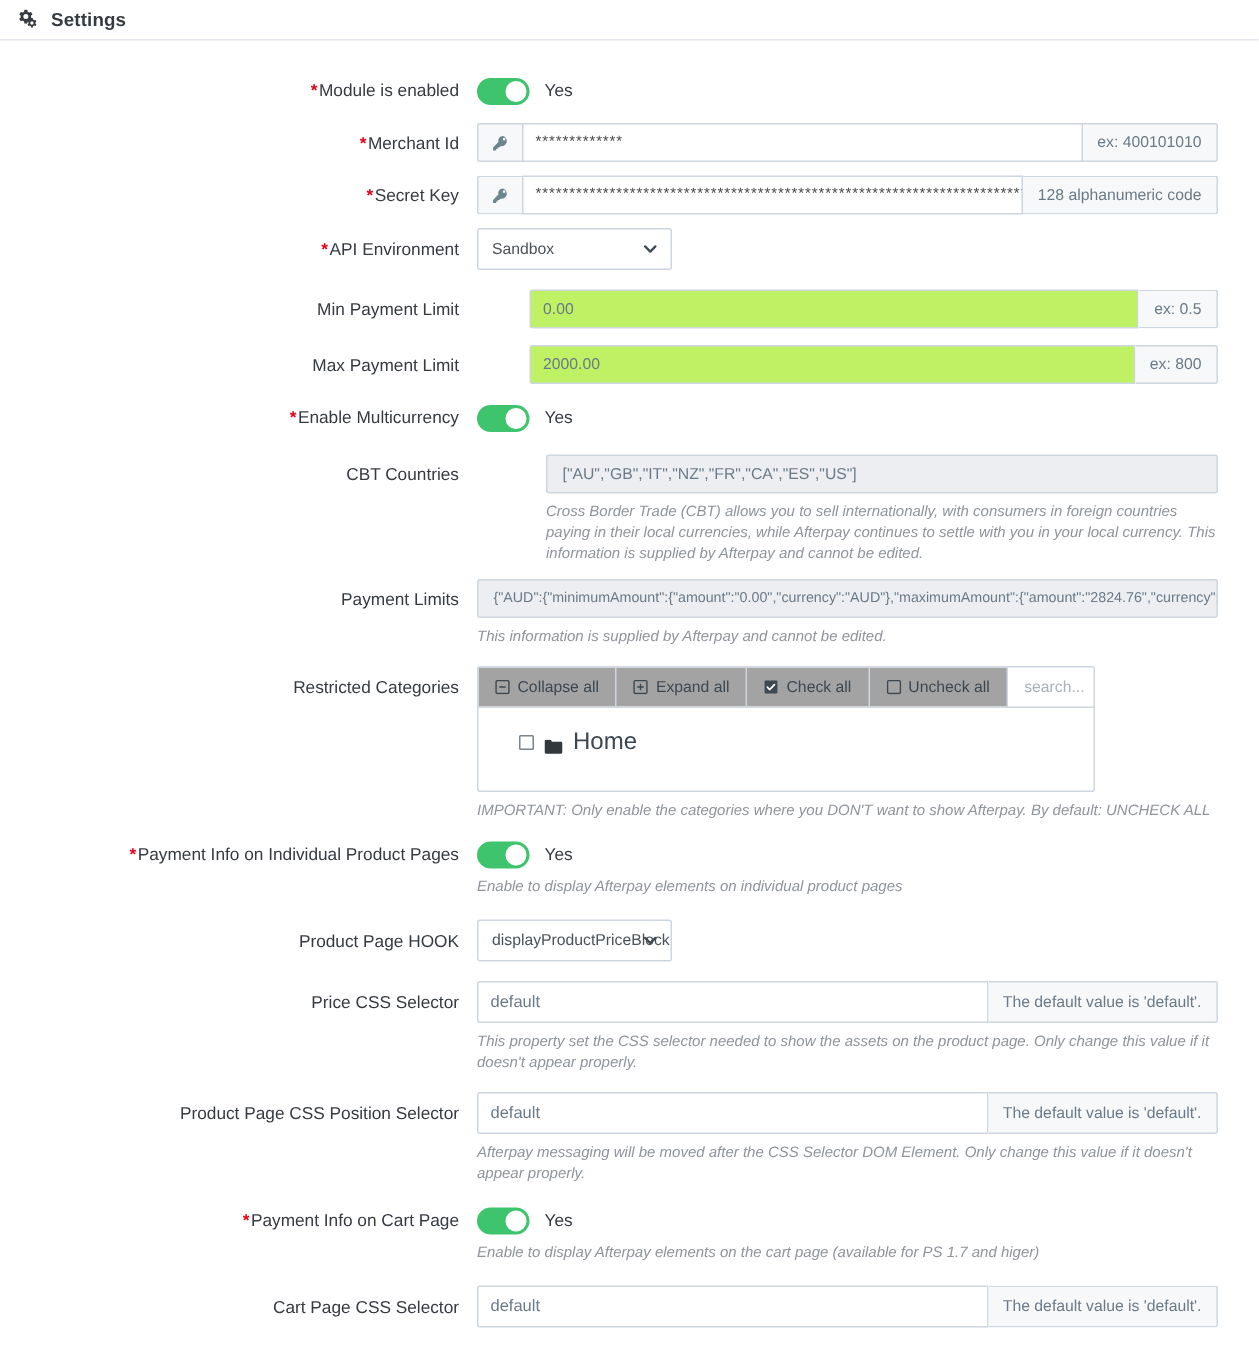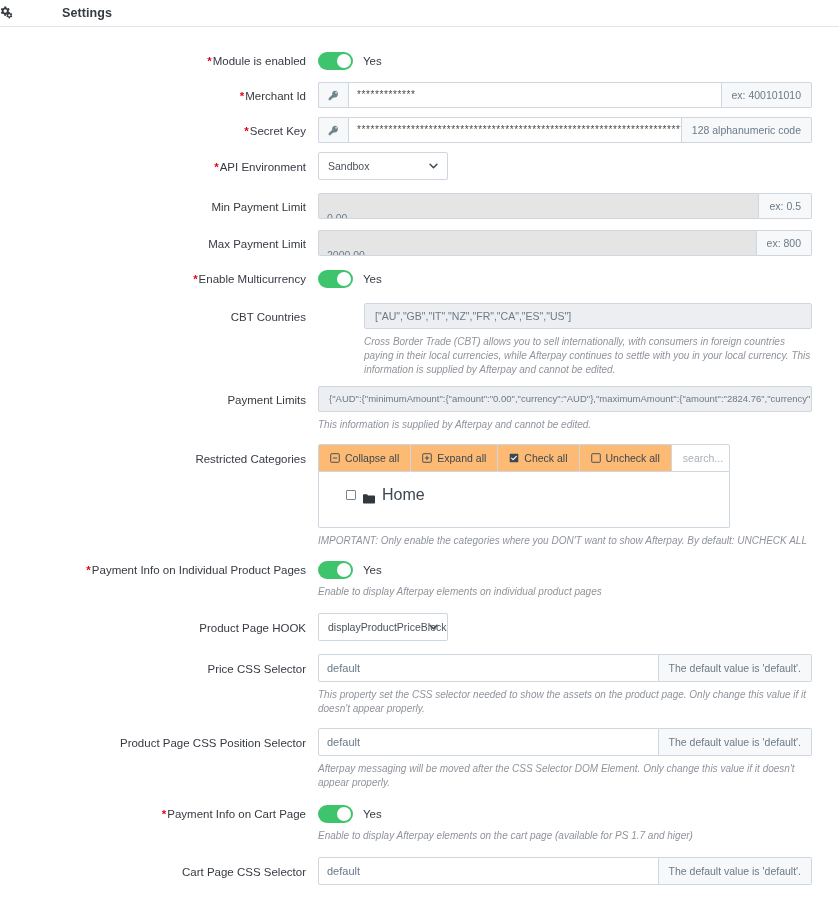--- a/index.html
+++ b/index.html
@@ -13,22 +13,22 @@
     color: #363a41;
     overflow: hidden;
   }
 
   
   .panel-header {
     height: 27px;
     border-bottom: 1px solid #e2e5ec;
     display: flex;
     align-items: center;
-    background: #ffffff;
-    gap: 40px;
+    padding-left: 12px;
+    background: #ffffff;
   }
   .panel-header .gear-ico { width: 14px; height: 14px; margin-right: 8px; display:block; color:#363a41; }
   .panel-title { font-size: 12.5px; font-weight: bold; color: #363a41; letter-spacing: .1px; }
 
   .panel-body { padding-top: 22px; }
 
   
   .frow {
     display: flex;
     align-items: flex-start;
@@ -98,28 +98,28 @@
     font-size: 10.5px; color:#6b7a87;
     padding: 0 10px;
     border-radius: 0 2px 2px 0;
     white-space: nowrap;
   }
 
   
   .ro-input {
     height: 26px;
     border: 1px solid #ced6e0;
-    background: #e5e5e5;
+    background: #bef264;
     color:#6b7a87;
     font-size: 10.5px;
-    padding: 12px 8px;
+    padding: 0 8px;
     line-height: 24px;
     border-radius: 2px 0 0 2px;
     flex: 1 1 auto; min-width:0;
-    overflow:hidden; white-space:nowrap;
+    overflow:hidden; white-space:nowrap;margin-left:35px;
   }
   .ro-suffix {
     flex: 0 0 auto;
     border:1px solid #ced6e0; border-left:none;
     background:#f6f8fa; color:#6b7a87;
     font-size:10.5px; padding:0 10px;
     display:flex; align-items:center; border-radius:0 2px 2px 0;
     white-space:nowrap;
   }
 
@@ -179,21 +179,21 @@
     background: #ffffff;
     height: 28px;
     overflow: hidden;
   }
   .tbtn {
     display:flex; align-items:center; gap:5px;
     padding: 0 11px;
     font-size: 10.5px;
     color: #3c4750;
     border-right: 1px solid #ced6e0;
-    background: #fdba74;
+    background: #a3a3a3;
     white-space: nowrap;
   }
   .tbtn svg { width: 10px; height: 10px; display:block; }
   .tree-search {
     flex: 1 1 auto;
     display:flex; align-items:center;
     padding: 0 11px;
     font-size: 10.5px;
     color: #a9b0b8;
   }

